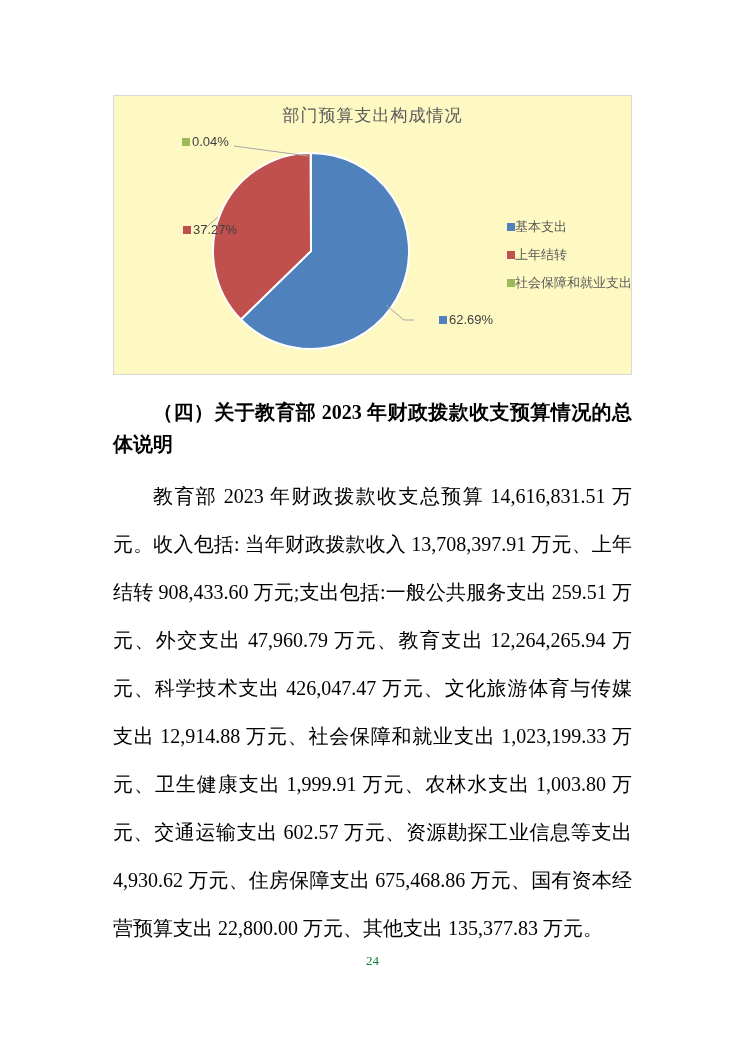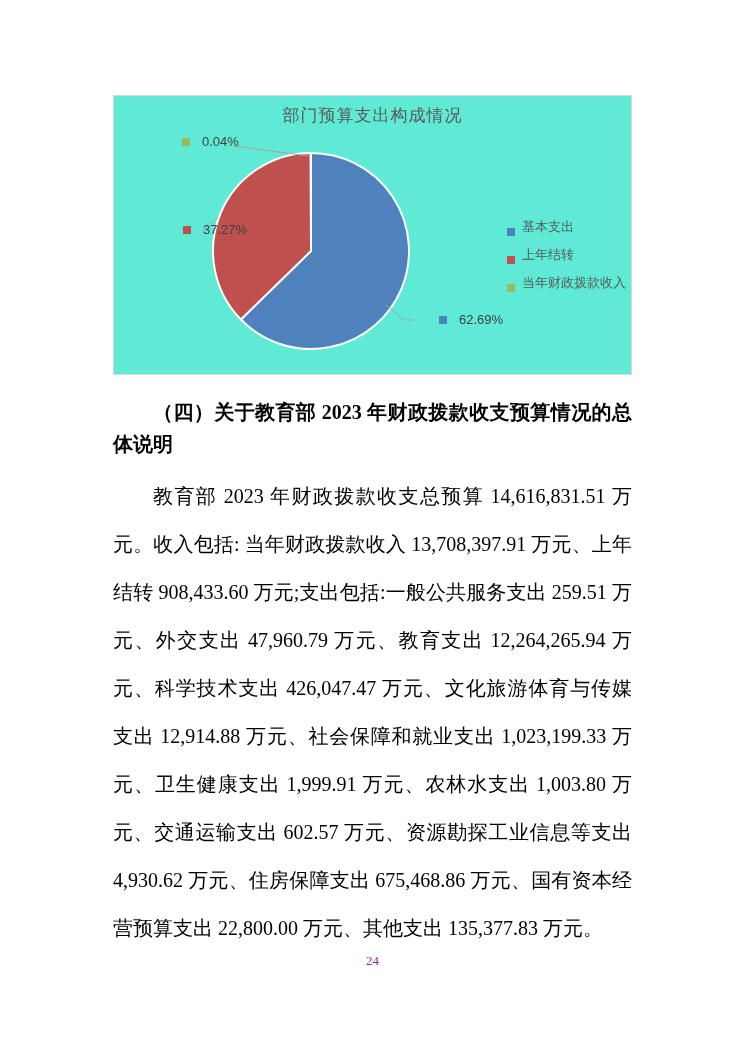--- a/index.html
+++ b/index.html
@@ -11,60 +11,59 @@
     color: #000;
     overflow: hidden;
   }
 
   
   .chart-box {
     position: absolute;
     left: 113px; top: 95px;
     width: 517px; height: 278px;
     border: 1px solid #d9d9d9;
-    background: #5eead4;
+    background: #fef9c3;
   }
   .chart-title {
     position: absolute;
     top: 8px; left: 0; width: 100%;
     text-align: center;
     font-family: "Liberation Sans", sans-serif;
     font-size: 17px;
     color: #595959;
     letter-spacing: 1px;
   }
   .chart-box svg {
     position: absolute; left: 0; top: 0;
   }
   .pie-label {
     position: absolute;
     display: flex;
     align-items: center;
-    gap: 12px;
+    gap: 2px;
     font-family: "Liberation Sans", sans-serif;
     font-size: 13px;
     color: #404040;
     white-space: nowrap;
   }
   .swatch {
     width: 8px; height: 8px;
     display: inline-block;
     flex: 0 0 auto;
   }
   .legend {
     position: absolute;
     left: 393px; top: 122px;
     display: flex;
     flex-direction: column;
     gap: 10px;
   }
   .legend-item {
     display: flex;
-    align-items: flex-end;
-    gap: 7px;
+    align-items: center;
     font-family: "Liberation Sans", sans-serif;
     font-size: 13px;
     color: #595959;
     white-space: nowrap;
   }
 
   
   .text-block {
     position: absolute;
     left: 113px; top: 396px;
@@ -86,21 +85,21 @@
     text-align: justify;
     text-justify: inter-ideograph;
   }
 
   .page-number {
     position: absolute;
     left: 0; top: 953px;
     width: 745px;
     text-align: center;
     font-size: 13px;
-    color: #a21caf;
+    color: #15803d;
   }
 </style>
 </head>
 <body>
 
 <div class="chart-box">
   <div class="chart-title">部门预算支出构成情况</div>
 
   <svg width="517" height="278" viewBox="0 0 517 278">
     <g id="pie-g">
@@ -132,21 +131,21 @@
     <div class="legend-item">
       <span class="swatch" style="background-color: rgb(79, 129, 189);"></span>
       <span>基本支出</span>
     </div>
     <div class="legend-item">
       <span class="swatch" style="background-color: rgb(192, 80, 77);"></span>
       <span>上年结转</span>
     </div>
     <div class="legend-item">
       <span class="swatch" style="background-color: rgb(155, 187, 89);"></span>
-      <span>当年财政拨款收入</span>
+      <span>社会保障和就业支出</span>
     </div>
   </div>
 </div>
 
 <div class="text-block">
   <h2 class="section-heading">（四）关于教育部 2023 年财政拨款收支预算情况的总体说明</h2>
   <p class="body-paragraph">教育部 2023 年财政拨款收支总预算 14,616,831.51 万元。收入包括: 当年财政拨款收入 13,708,397.91 万元、上年结转 908,433.60 万元;支出包括:一般公共服务支出 259.51 万元、外交支出 47,960.79 万元、教育支出 12,264,265.94 万元、科学技术支出 426,047.47 万元、文化旅游体育与传媒支出 12,914.88 万元、社会保障和就业支出 1,023,199.33 万元、卫生健康支出 1,999.91 万元、农林水支出 1,003.80 万元、交通运输支出 602.57 万元、资源勘探工业信息等支出 4,930.62 万元、住房保障支出 675,468.86 万元、国有资本经营预算支出 22,800.00 万元、其他支出 135,377.83 万元。</p>
 </div>
 
 <div class="page-number">24</div>

